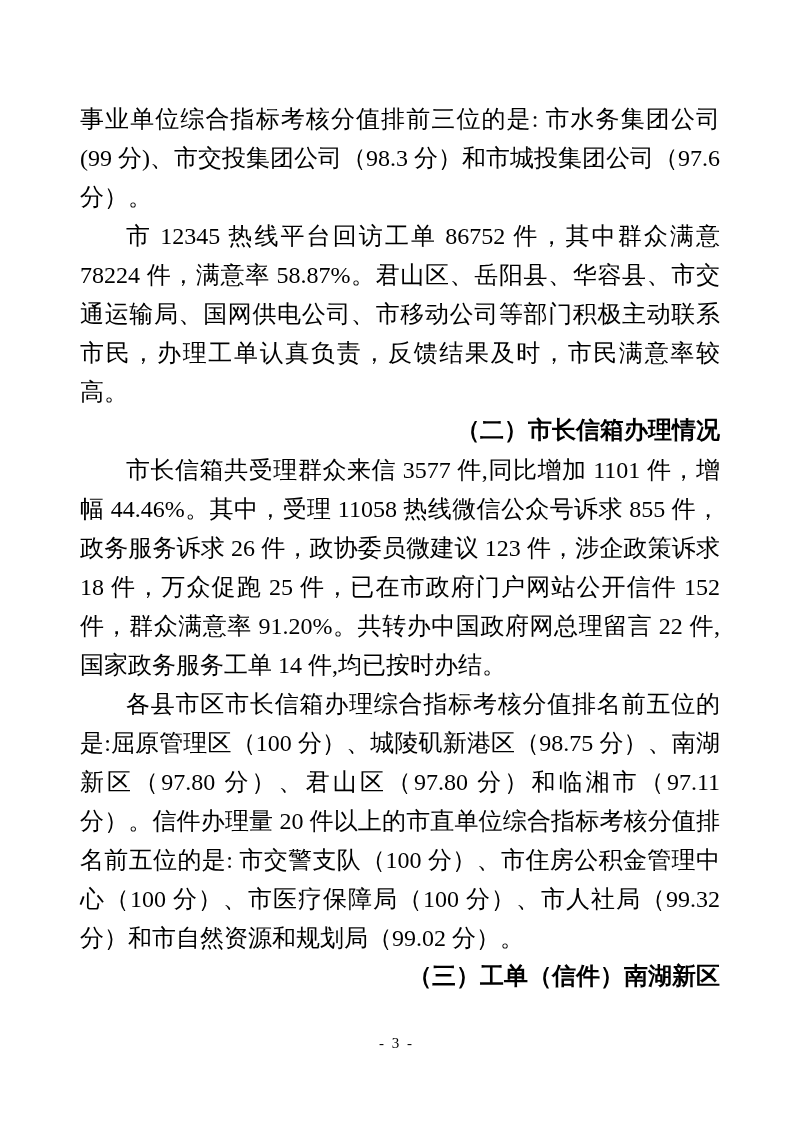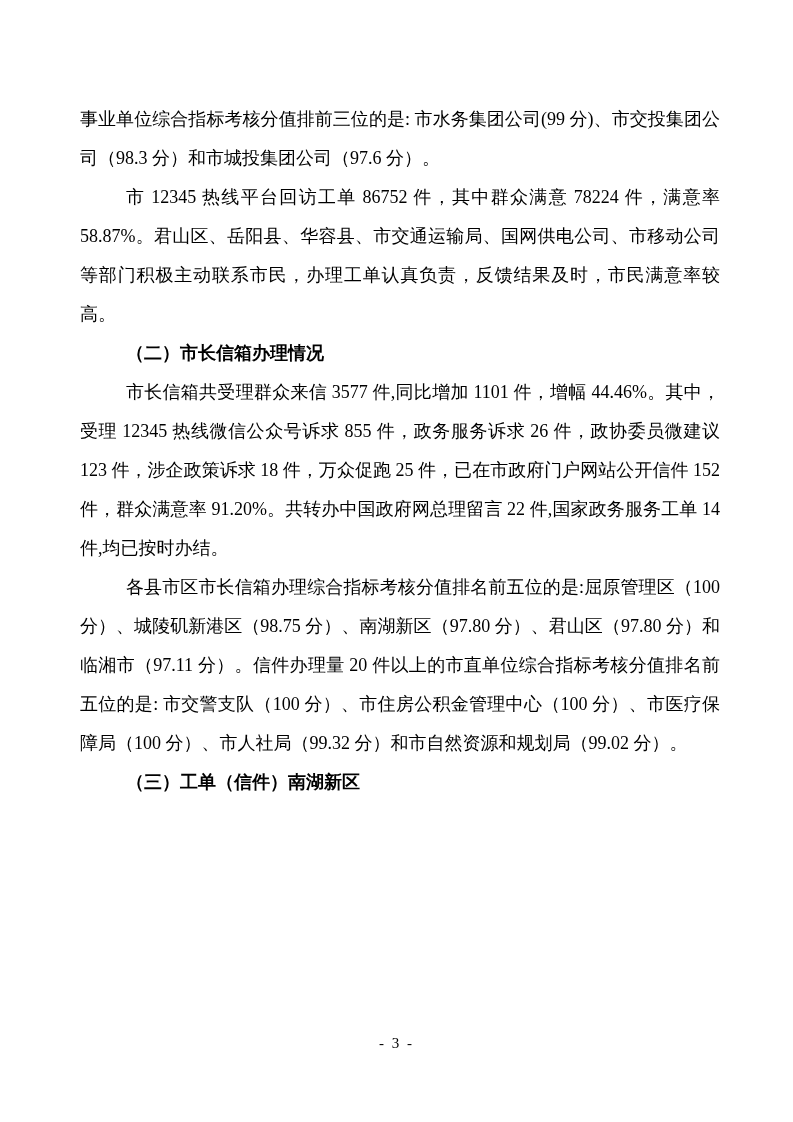--- a/index.html
+++ b/index.html
@@ -21,58 +21,59 @@
     top: 0;
     width: 793px;
     height: 1122px;
     background: #ffffff;
   }
   .content {
     position: absolute;
     left: 80px;
     top: 100px;
     width: 640px;
-    font-size: 18px;
+    font-size: 24px;
     line-height: 39px;
     text-align: justify;
     text-justify: inter-ideograph;
     letter-spacing: 0px;
   }
   .content p {
     margin: 0;
     padding: 0;
   }
   .para {
     text-indent: 46px;
   }
   .para-continued {
     text-indent: 0;
   }
   .heading {
     font-weight: bold;
     text-indent: 46px;
-    text-align: left;
+    text-align: right;
+    font-family: Liberation Mono, monospace;
   }
   .page-number {
     position: absolute;
     left: 0;
     right: 0;
     top: 1035px;
     text-align: center;
     font-size: 15px;
     letter-spacing: 2px;
     color: #000000;
   }
 </style>
 </head>
 <body>
 
 <div class="page">
   <div class="content">
     <p class="para-continued">事业单位综合指标考核分值排前三位的是: 市水务集团公司(99 分)、市交投集团公司（98.3 分）和市城投集团公司（97.6 分）。</p>
     <p class="para">市 12345 热线平台回访工单 86752 件，其中群众满意 78224 件，满意率 58.87%。君山区、岳阳县、华容县、市交通运输局、国网供电公司、市移动公司等部门积极主动联系市民，办理工单认真负责，反馈结果及时，市民满意率较高。</p>
     <p class="heading">（二）市长信箱办理情况</p>
-    <p class="para">市长信箱共受理群众来信 3577 件,同比增加 1101 件，增幅 44.46%。其中，受理 12345 热线微信公众号诉求 855 件，政务服务诉求 26 件，政协委员微建议 123 件，涉企政策诉求 18 件，万众促跑 25 件，已在市政府门户网站公开信件 152 件，群众满意率 91.20%。共转办中国政府网总理留言 22 件,国家政务服务工单 14 件,均已按时办结。</p>
+    <p class="para">市长信箱共受理群众来信 3577 件,同比增加 1101 件，增幅 44.46%。其中，受理 11058 热线微信公众号诉求 855 件，政务服务诉求 26 件，政协委员微建议 123 件，涉企政策诉求 18 件，万众促跑 25 件，已在市政府门户网站公开信件 152 件，群众满意率 91.20%。共转办中国政府网总理留言 22 件,国家政务服务工单 14 件,均已按时办结。</p>
     <p class="para">各县市区市长信箱办理综合指标考核分值排名前五位的是:屈原管理区（100 分）、城陵矶新港区（98.75 分）、南湖新区（97.80 分）、君山区（97.80 分）和临湘市（97.11 分）。信件办理量 20 件以上的市直单位综合指标考核分值排名前五位的是: 市交警支队（100 分）、市住房公积金管理中心（100 分）、市医疗保障局（100 分）、市人社局（99.32 分）和市自然资源和规划局（99.02 分）。</p>
     <p class="heading">（三）工单（信件）南湖新区</p>
   </div>
   <div class="page-number">- 3 -</div>
 </div>
 
 </body></html>

